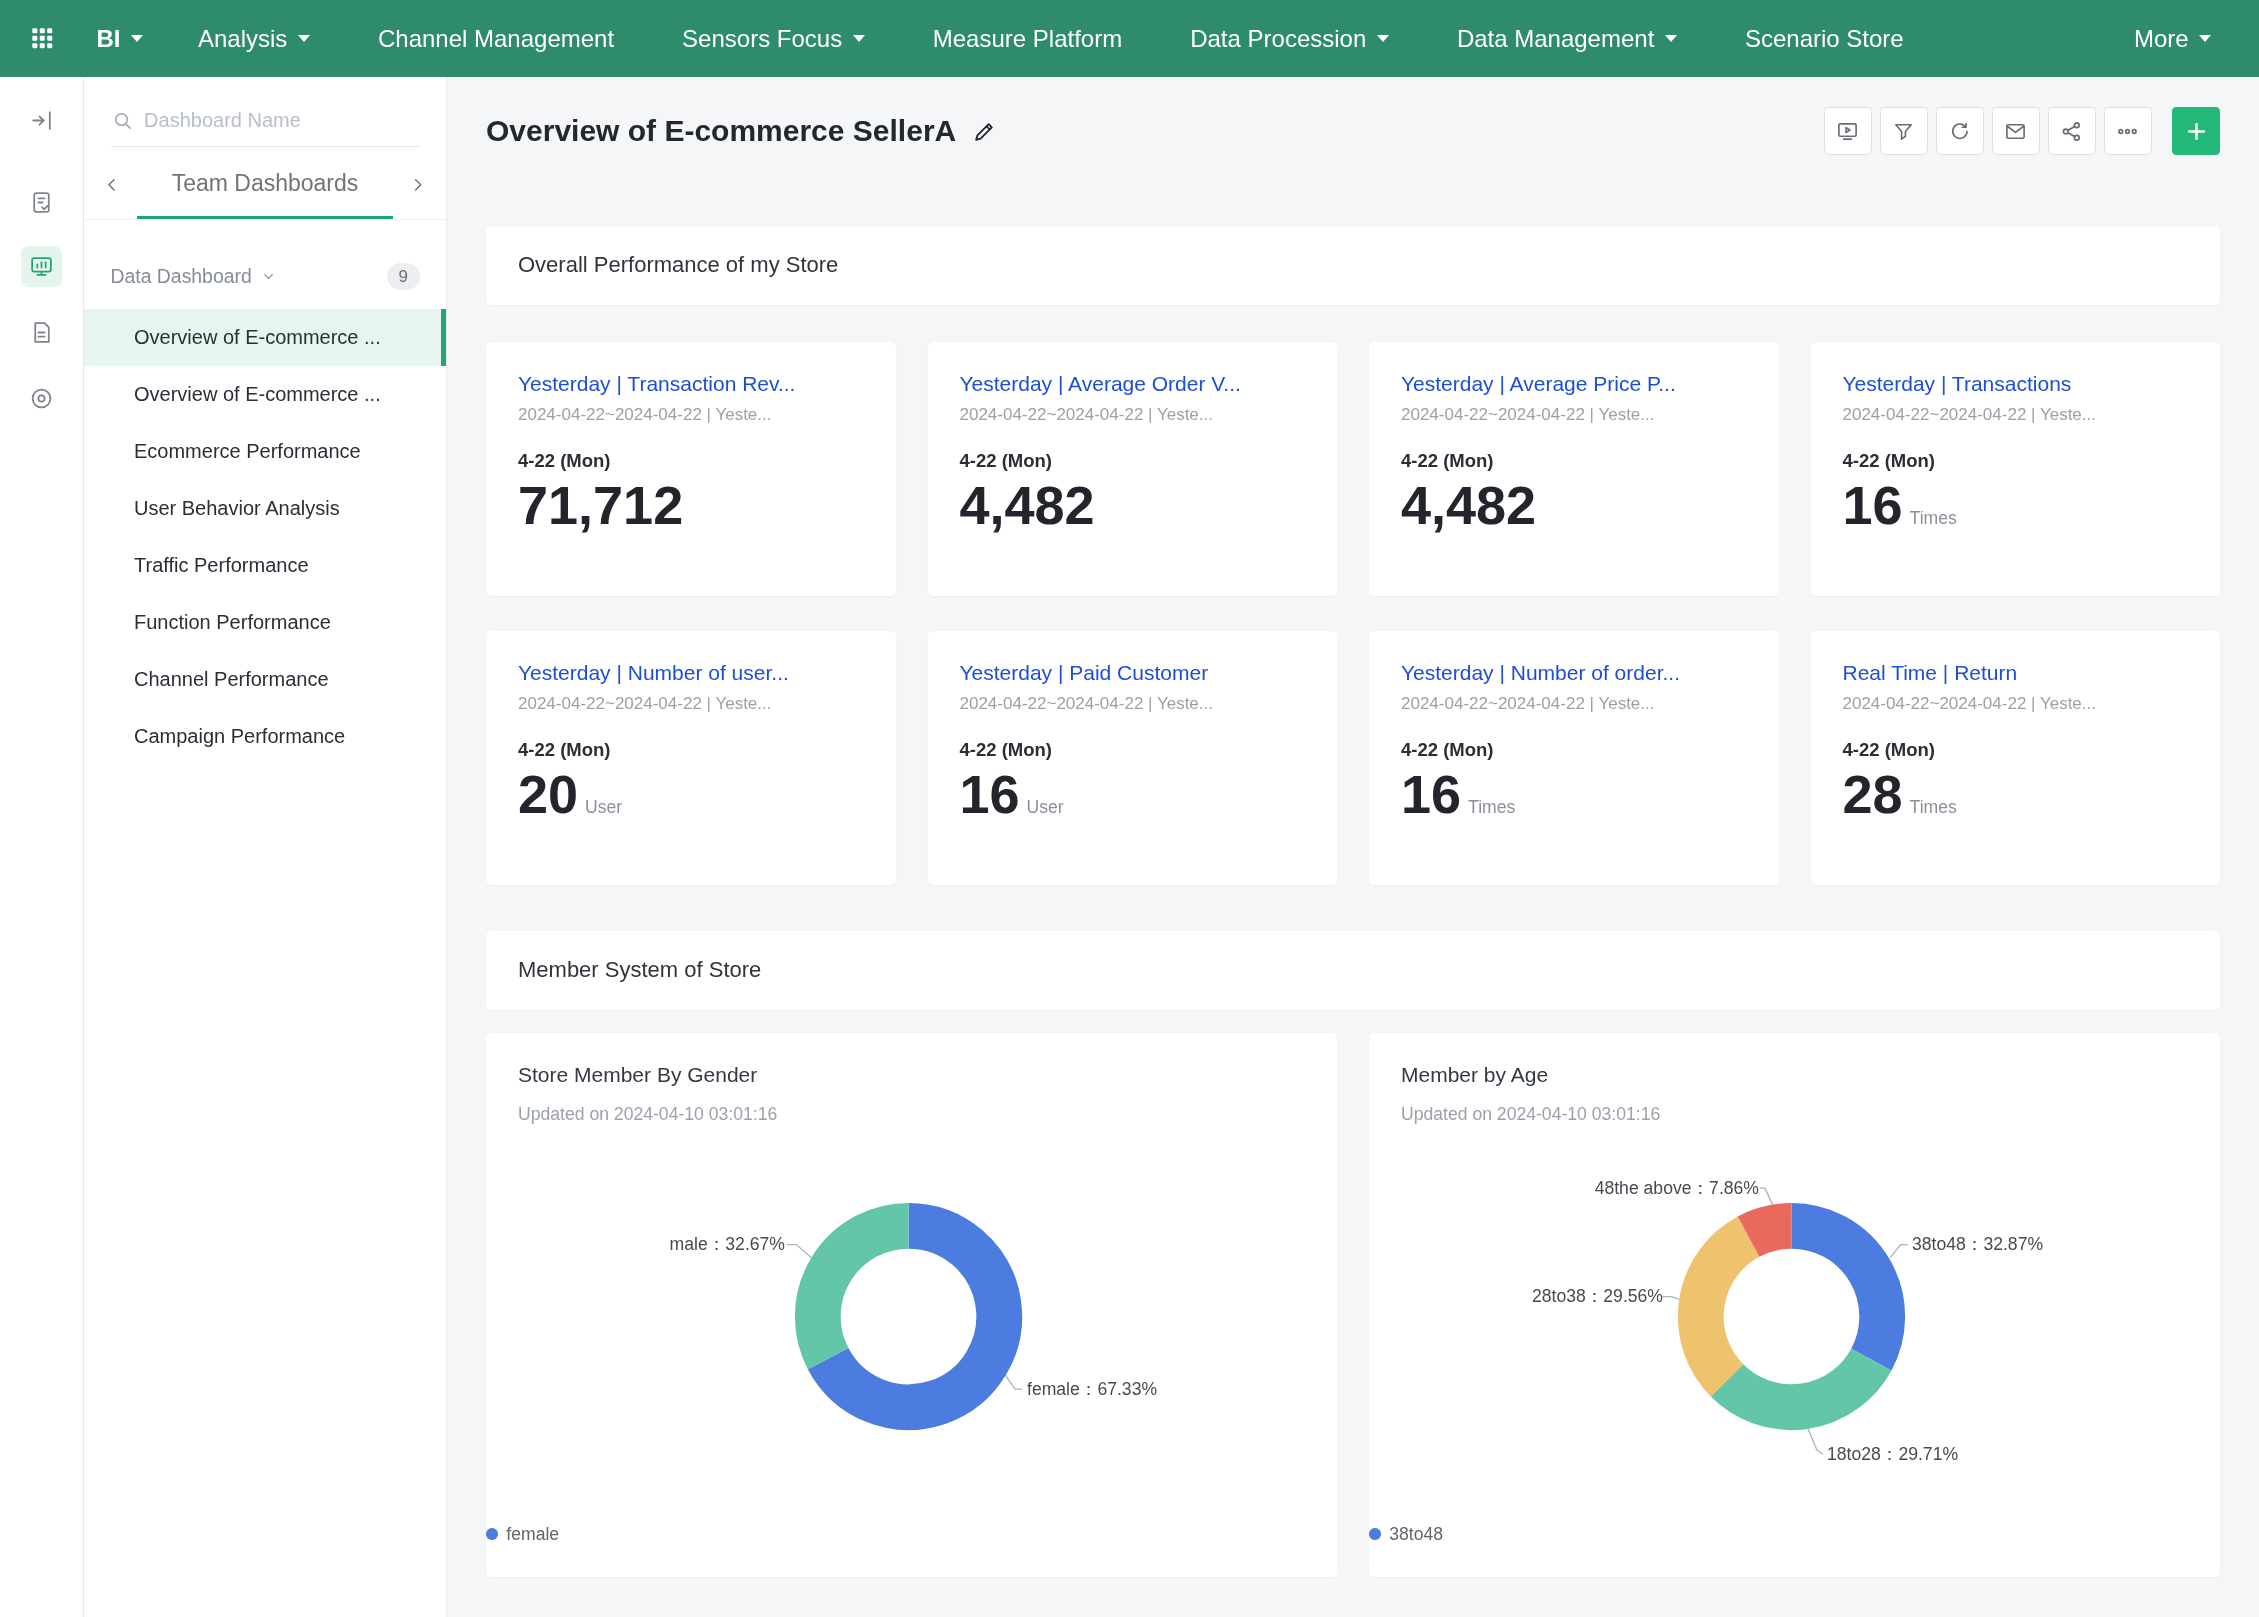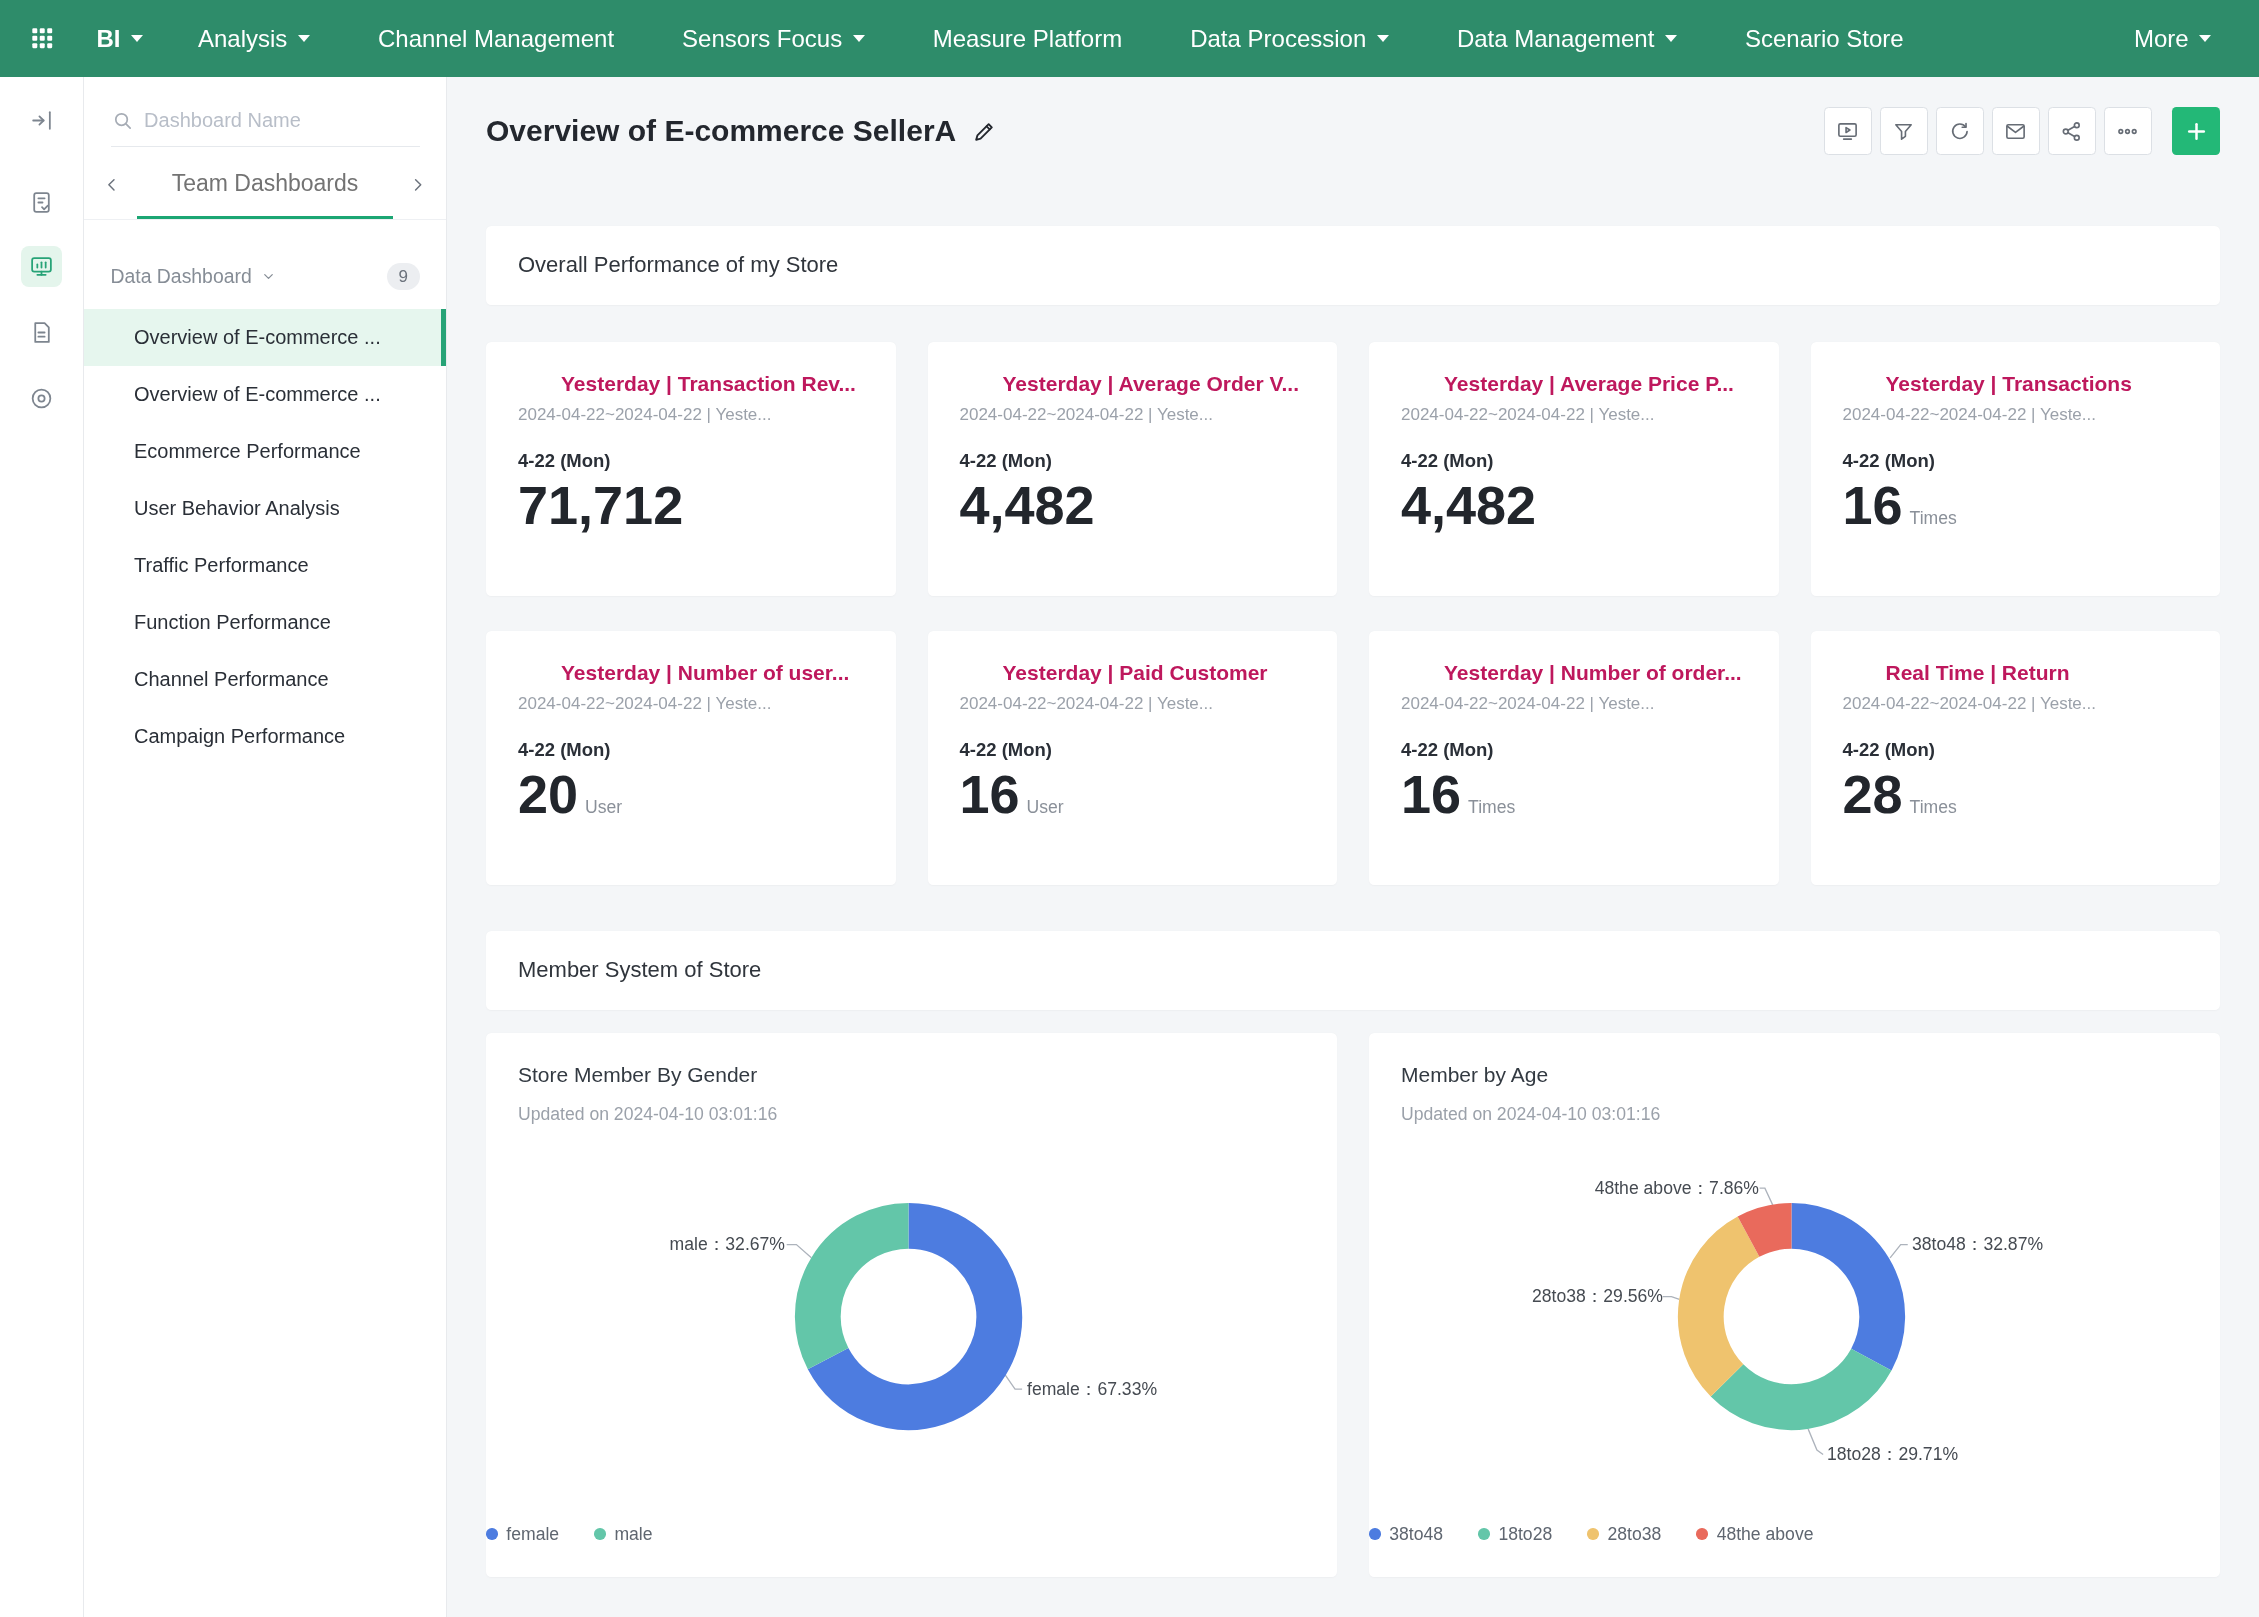--- a/index.html
+++ b/index.html
@@ -63,36 +63,36 @@
   .tool-btn svg { stroke: #666C75; fill: none; stroke-width: 1.7; stroke-linecap: round; stroke-linejoin: round; }
   .add-btn { width: 48px; height: 48px; background: #23B877; border: none; border-radius: 4.4px; margin-left: 12.4px; display: flex; align-items: center; justify-content: center; cursor: pointer; }
   .add-btn svg { stroke: #fff; stroke-width: 2.4; stroke-linecap: round; }
 
   .section-card { background: #fff; border-radius: 5.3px; height: 79px; display: flex; align-items: center; padding: 0 32px; font-size: 22px; color: #30353C; font-weight: 500; box-shadow: 0 0.9px 1.8px rgba(0,0,0,0.03); }
   .section-card.first { margin-top: 67px; }
   .section-card.second { margin-top: 46px; }
 
   .metric-grid { display: grid; grid-template-columns: repeat(4, 1fr); gap: 35px 32px; margin-top: 37px; }
   .metric-card { background: #fff; border-radius: 5.3px; height: 254px; padding: 30px 32px; box-shadow: 0 0.9px 1.8px rgba(0,0,0,0.03); overflow: hidden; }
-  .metric-title { font-size: 21px; color: #be185d; font-weight: 700; white-space: nowrap; overflow: hidden; margin-left: 43px; }
+  .metric-title { font-size: 21px; color: #1d4ed8; font-weight: 400; white-space: nowrap; overflow: hidden; }
   .metric-sub { font-size: 17px; color: #9BA1AA; margin-top: 9.7px; white-space: nowrap; overflow: hidden; }
   .metric-date { font-size: 18.5px; font-weight: 700; color: #2A2F37; margin-top: 25px; }
   .metric-value-row { display: flex; align-items: baseline; gap: 7px; margin-top: 1.8px; }
   .metric-value { font-size: 54px; font-weight: 700; color: #22262C; }
   .metric-unit { font-size: 17.6px; color: #8A9099; font-weight: 500; }
 
   .charts-grid { display: grid; grid-template-columns: 1fr 1fr; gap: 32px; margin-top: 23px; }
   .chart-card { background: #fff; border-radius: 5.3px; height: 544px; position: relative; padding: 30px 32px; box-shadow: 0 0.9px 1.8px rgba(0,0,0,0.03); overflow: hidden; }
   .chart-title { font-size: 21px; color: #333A42; font-weight: 500; }
   .chart-updated { font-size: 17.6px; color: #9BA1AA; margin-top: 17px; }
   .chart-overlay { position: absolute; left: 0; top: 0; width: 850px; height: 544px; pointer-events: none; }
   .chart-overlay polyline { fill: none; stroke: #ADB3BC; stroke-width: 1.5; }
   .donut { position: absolute; width: 229px; height: 229px; left: 308px; top: 169px; }
   .pie-label { position: absolute; font-size: 17.6px; color: #464B52; line-height: 21px; white-space: nowrap; }
-  .legend { position: absolute; left: 0; right: 0; top: 491px; display: flex; justify-content: flex-start; gap: 35px; }
+  .legend { position: absolute; left: 0; right: 0; top: 491px; display: flex; justify-content: center; gap: 35px; flex-direction: column; }
   .legend-item { display: flex; align-items: center; gap: 8.8px; font-size: 17.6px; color: #5F6670; cursor: pointer; }
   .legend-dot { width: 11.5px; height: 11.5px; border-radius: 50%; flex: none; }
 </style>
 </head>
 <body>
 
 <nav class="topnav">
   <div class="grid-btn">
     <svg width="26.5" height="26.5" viewBox="0 0 24 24" fill="#fff">
       <rect x="3" y="3" width="4.5" height="4.5" rx="1"></rect>

